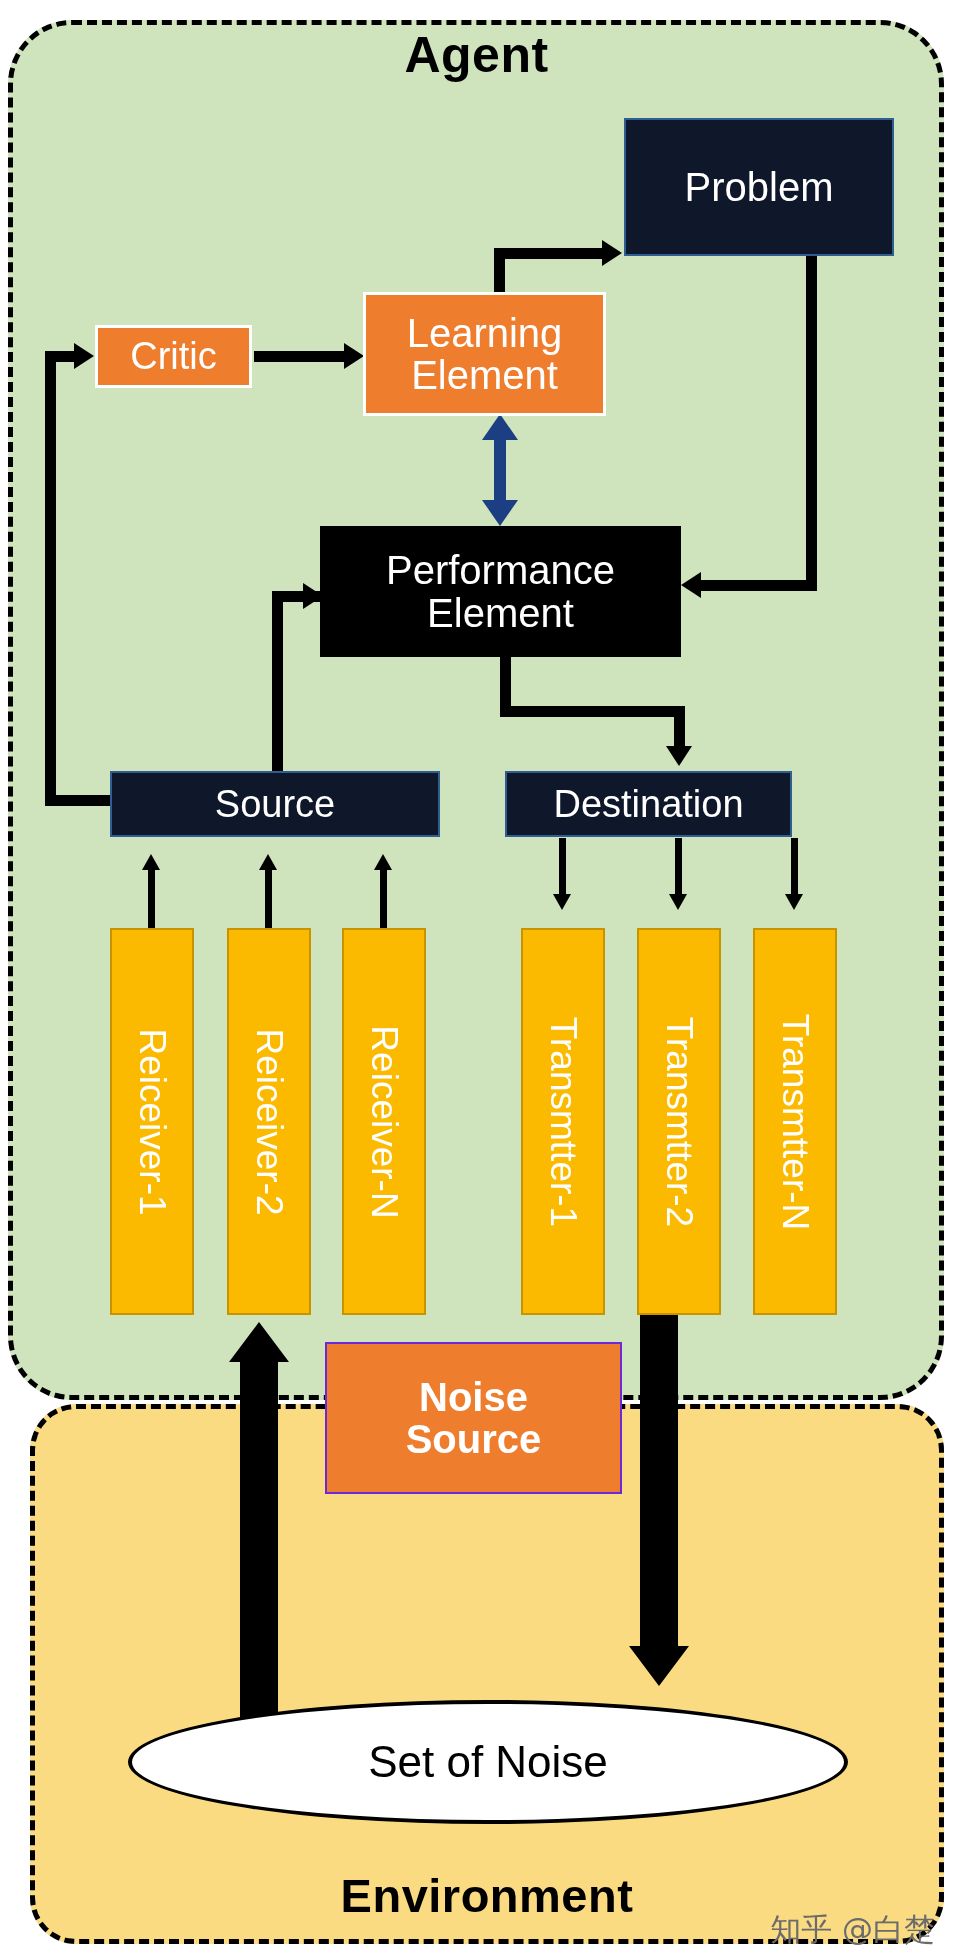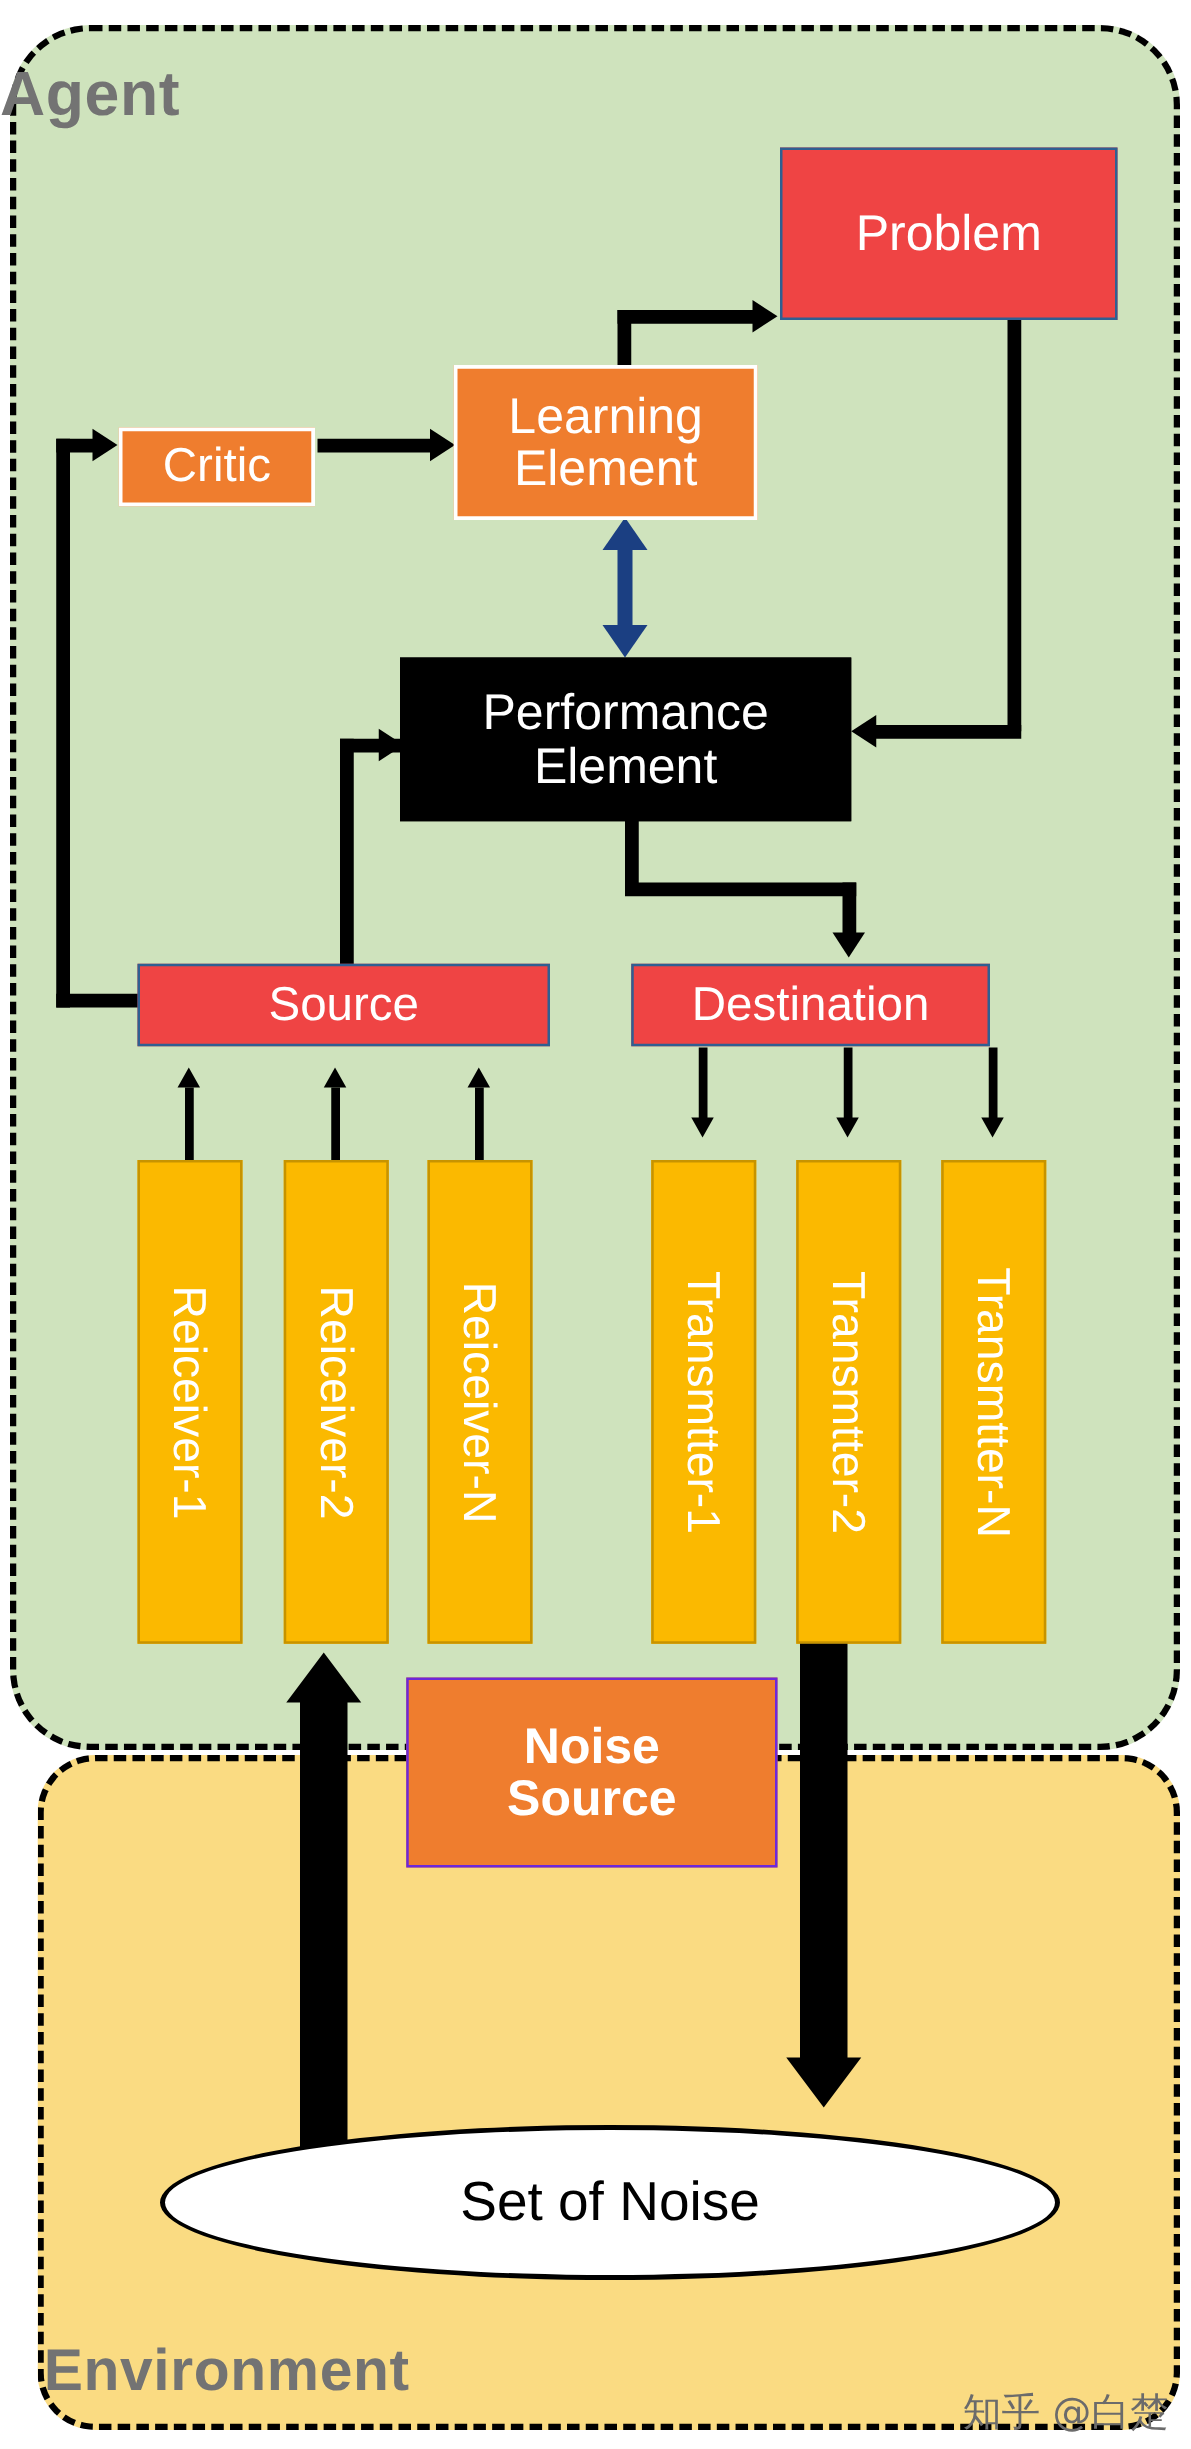--- a/index.html
+++ b/index.html
@@ -38,49 +38,49 @@
     height: 540px;
     background: #fadb82;
     border: 5px dashed #000000;
     border-radius: 46px;
     box-sizing: border-box;
   }
 
   .panel-title {
     position: absolute;
     width: 100%;
+    text-align: center;
     font-weight: bold;
-    color: #737373;
+    color: #000000;
     letter-spacing: 0.5px;
-    margin-top: 20px;
   }
   .agent-title { top: 26px; left: 0; font-size: 50px; }
   .env-title   { bottom: 16px; left: 0; font-size: 47px; }
 
   
   .node {
     position: absolute;
     box-sizing: border-box;
     display: flex;
     align-items: center;
     justify-content: center;
     text-align: center;
     color: #ffffff;
     line-height: 1.06;
     z-index: 6;
   }
 
-  .n-blue   { background: #ef4444; border: 2px solid #2f5f92; }
+  .n-blue   { background: #0f172a; border: 2px solid #2f5f92; }
   .n-orange { background: #ef7d2e; border: 3px solid #ffffff; }
   .n-orange-noborder { background: #ef7d2e; border: 2px solid #6d28d9; }
   .n-black  { background: #000000; border: 2px solid #000000; }
 
   
   #problem-generator { left: 624px; top: 118px;  width: 270px; height: 138px; font-size: 40px; }
-  #critic            { left: 95px;  top: 342px;  width: 157px; height: 63px;  font-size: 38px; }
+  #critic            { left: 95px;  top: 325px;  width: 157px; height: 63px;  font-size: 38px; }
   #learning-element  { left: 363px; top: 292px;  width: 243px; height: 124px; font-size: 40px; }
   #performance-elem  { left: 320px; top: 526px;  width: 361px; height: 131px; font-size: 40px; }
   #source            { left: 110px; top: 771px;  width: 330px; height: 66px;  font-size: 38px; }
   #destination       { left: 505px; top: 771px;  width: 287px; height: 66px;  font-size: 38px; }
   #noise-source      { left: 325px; top: 1342px; width: 297px; height: 152px; font-size: 40px; font-weight: bold; z-index: 9;}
 
   
   .vbar {
     position: absolute;
     top: 928px;

